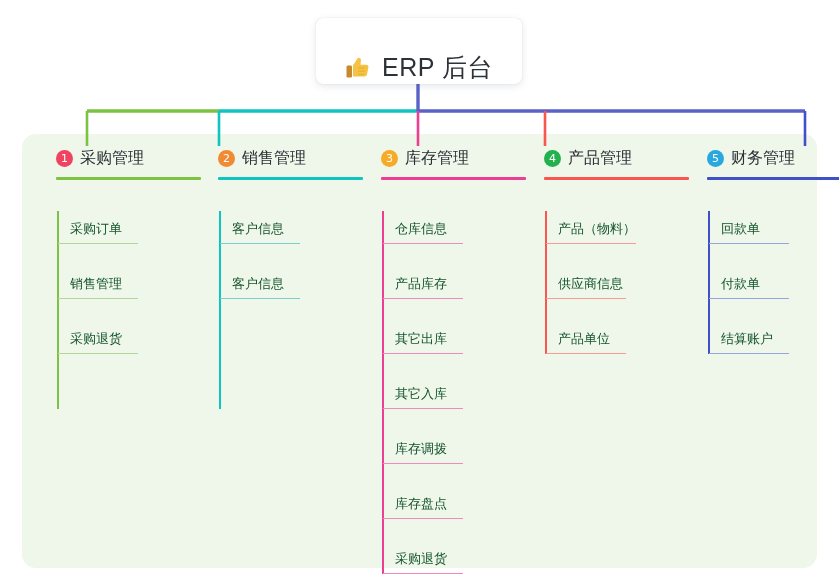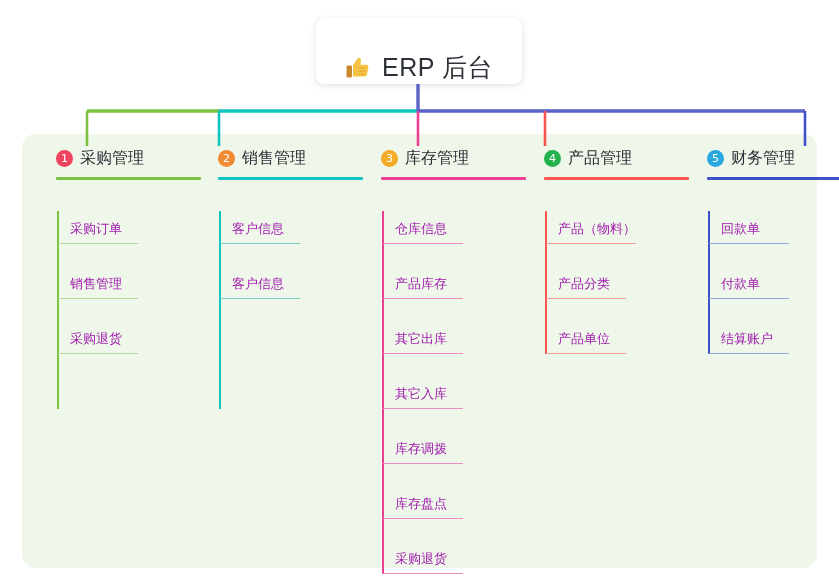--- a/index.html
+++ b/index.html
@@ -120,21 +120,21 @@
     margin-top: 40px;
   }
   .leaf {
     position: relative;
     height: 55px;
     padding-left: 32px;
     box-sizing: border-box;
   }
   .leaf-label {
     font-size: 13px;
-    color: #a21caf;
+    color: #14532d;
     white-space: nowrap;
     position: absolute;
     left: 32px;
     top: 9px;
   }
   .leaf-rule {
     position: absolute;
     left: 20px;
     bottom: 22px;
     width: 88px;
@@ -264,21 +264,21 @@
           <span class="col-title">产品管理</span>
           <div class="head-rule" style="background: rgb(248, 86, 78);"></div>
         </div>
         <div class="leaf-list">
           <div class="spine" style="background: rgb(248, 86, 78); height: 143px;"></div>
           <div class="leaf">
             <span class="leaf-label">产品（物料）</span>
             <div class="leaf-rule" style="background: rgb(247, 155, 149); width: 90px;"></div>
           </div>
           <div class="leaf">
-            <span class="leaf-label">产品分类</span>
+            <span class="leaf-label">供应商信息</span>
             <div class="leaf-rule" style="background: rgb(247, 155, 149); width: 80px;"></div>
           </div>
           <div class="leaf">
             <span class="leaf-label">产品单位</span>
             <div class="leaf-rule" style="background: rgb(247, 155, 149); width: 80px;"></div>
           </div>
         </div>
       </div>
       <div class="column" style="left: 689px;">
         <div class="col-head">

